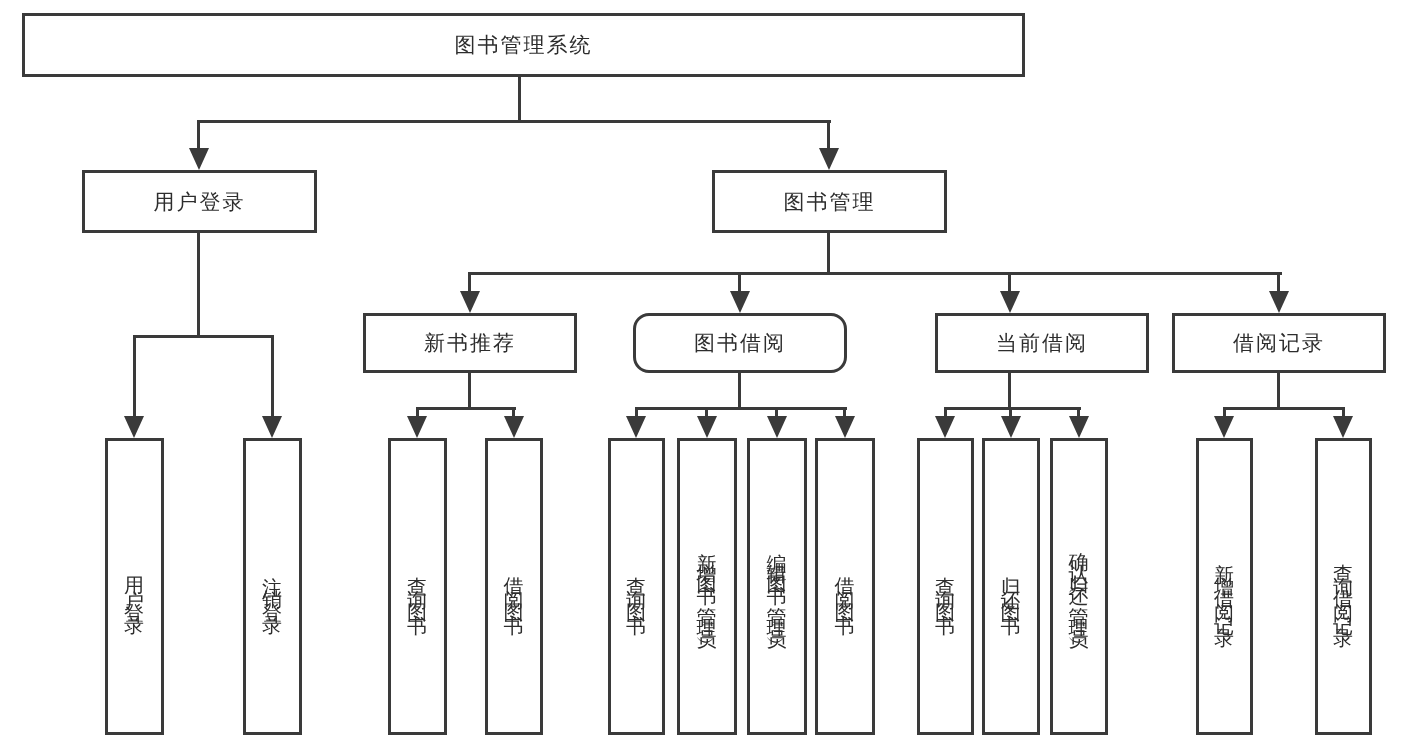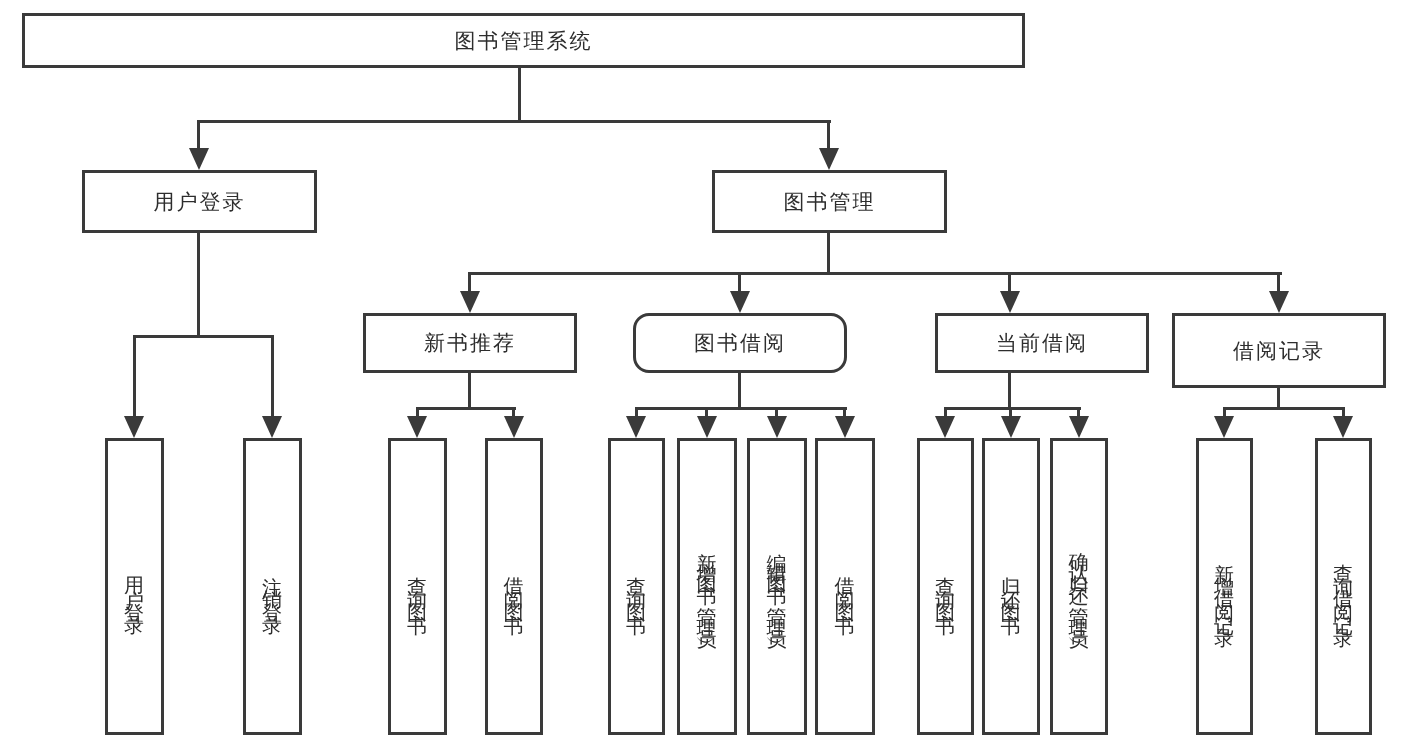--- a/index.html
+++ b/index.html
@@ -44,29 +44,29 @@
   .watermark {
     position: absolute;
     left: 1186px;
     top: 713px;
     font-size: 20px;
     color: #b3b3b3;
     white-space: nowrap;
     z-index: 5;
   }
   
-  .n-root   { left: 22px;   top: 13px;  width: 1003px; height: 55px; }
+  .n-root   { left: 22px;   top: 13px;  width: 1003px; height: 64px; }
   
   .n-login  { left: 82px;   top: 170px; width: 235px; height: 63px; }
   .n-mgmt   { left: 712px;  top: 170px; width: 235px; height: 63px; }
   
   .n-newbook{ left: 363px;  top: 313px; width: 214px; height: 60px; }
   .n-borrow { left: 633px;  top: 313px; width: 214px; height: 60px; border-radius: 16px; }
   .n-current{ left: 903px;  top: 313px; width: 214px; height: 60px; margin-left: 32px; }
-  .n-record { left: 1172px; top: 313px; width: 214px; height: 75px; }
+  .n-record { left: 1172px; top: 313px; width: 214px; height: 60px; }
   
   .leaf { top: 438px; height: 297px; }
   .n-a1 { left: 105px;  width: 59px; }
   .n-a2 { left: 243px;  width: 59px; }
   .n-b1 { left: 388px;  width: 59px; }
   .n-b2 { left: 485px;  width: 58px; }
   .n-c1 { left: 608px;  width: 57px; }
   .n-c2 { left: 677px;  width: 60px; }
   .n-c3 { left: 747px;  width: 60px; }
   .n-c4 { left: 815px;  width: 60px; }

